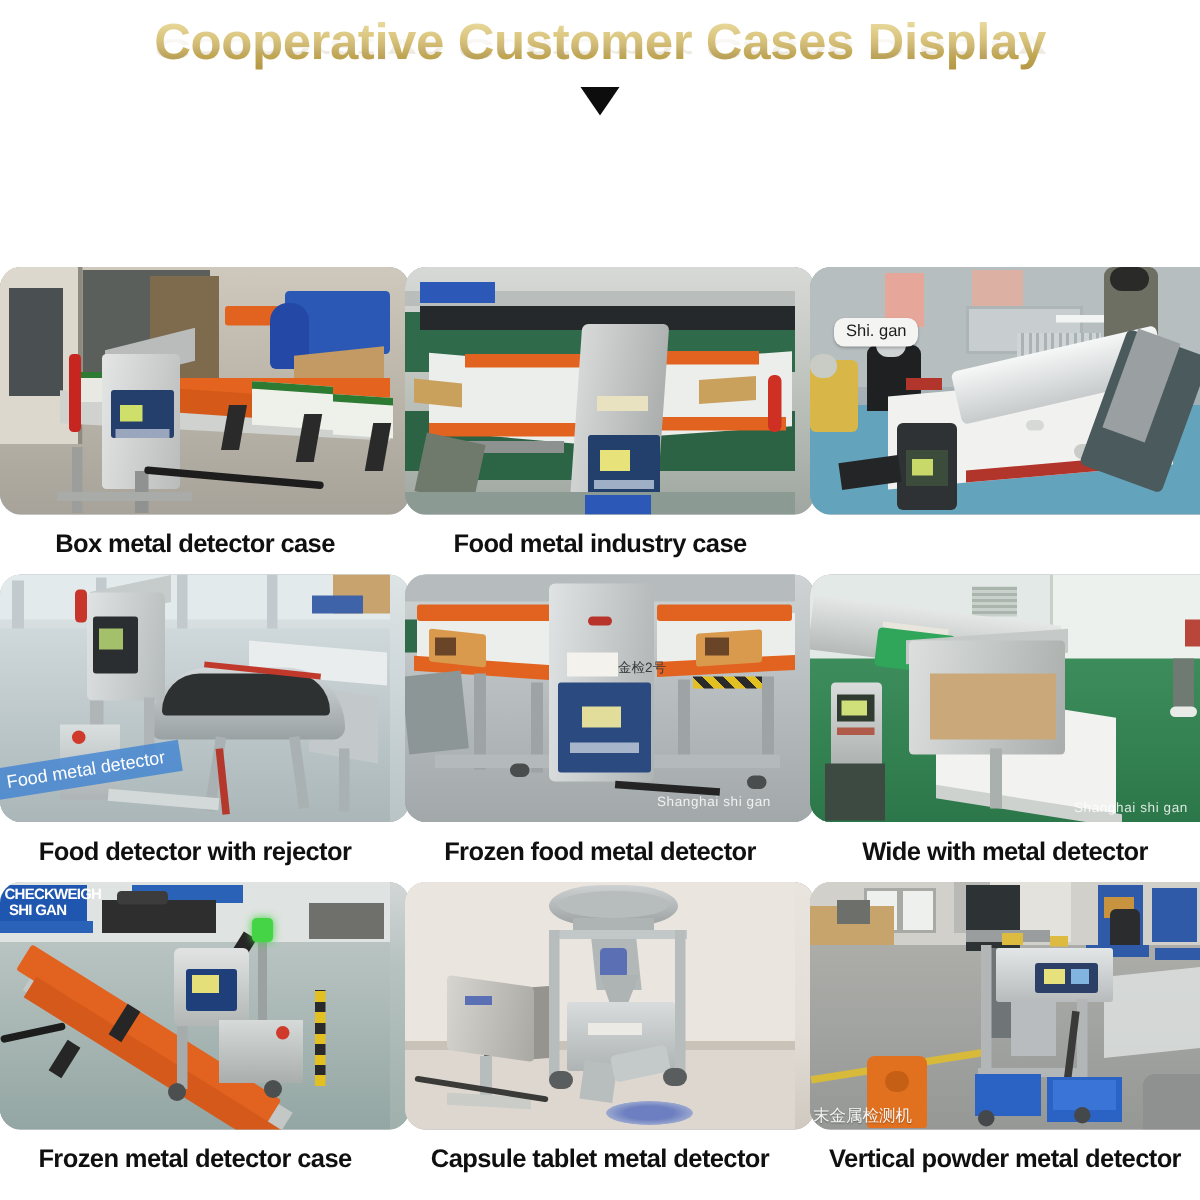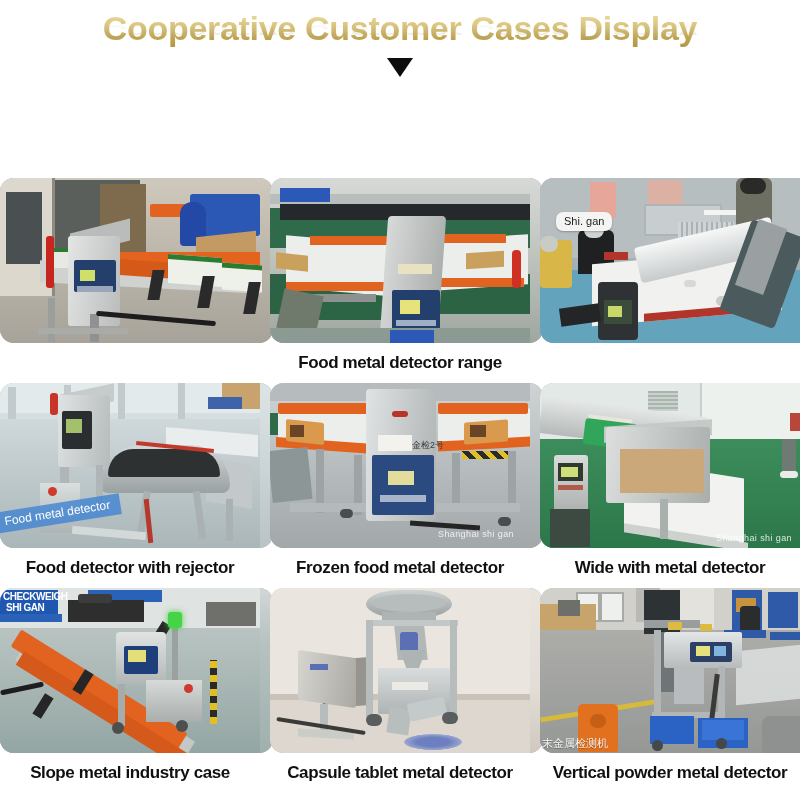--- a/index.html
+++ b/index.html
@@ -464,20 +464,21 @@
           <div class="ly p1-head"></div>
         <div class="ly p1-panel"></div>
           <div class="ly p1-screen"></div>
           <div class="ly p1-keys"></div>
         <div class="ly p1-redpole"></div>
         <div class="ly p1-leg1"></div>
           <div class="ly p1-leg2"></div>
           <div class="ly p1-legbar"></div>
         <div class="ly p1-cable"></div>
       </div>
+      <div class="caption">Box metal detector case</div>
     </div>
 
     <div class="card">
       <div class="thumb">
         <div class="ly p2-bg"></div>
         <div class="ly p2-green"></div>
           <div class="ly p2-greenb"></div>
         <div class="ly p2-topbar"></div>
           <div class="ly p2-dark"></div>
           <div class="ly p2-blue"></div>
@@ -494,21 +495,21 @@
         <div class="ly p2-tunnel"></div>
         <div class="ly p2-label"></div>
         <div class="ly p2-tpanel"></div>
           <div class="ly p2-tscr"></div>
           <div class="ly p2-tkeys"></div>
         <div class="ly p2-red"></div>
           <div class="ly p2-arm"></div>
         <div class="ly p2-bottom"></div>
           <div class="ly p2-bluebox"></div>
       </div>
-      <div class="caption">Food metal detector range</div>
+      <div class="caption">Food metal industry case</div>
     </div>
 
     <div class="card">
       <div class="thumb">
         <div class="ly p3-bg"></div>
         <div class="ly p3-wall"></div>
         <div class="ly p3-pink1"></div>
           <div class="ly p3-pink2"></div>
         <div class="ly p3-frame"></div>
           <div class="ly p3-tube"></div>
@@ -662,21 +663,21 @@
         <div class="ly p7-head"></div>
           <div class="ly p7-hpanel"></div>
           <div class="ly p7-hscr"></div>
         <div class="ly p7-leg"></div>
         <div class="ly p7-base"></div>
           <div class="ly p7-redbtn"></div>
         <div class="ly p7-wheel1"></div>
           <div class="ly p7-wheel2"></div>
         <div class="ly p7-cable"></div>
       </div>
-      <div class="caption">Slope metal industry case</div>
+      <div class="caption">Frozen metal detector case</div>
     </div>
 
     <div class="card">
       <div class="thumb">
         <div class="ly p8-bg"></div>
         <div class="ly p8-wall"></div>
           <div class="ly p8-skirt"></div>
           <div class="ly p8-floor"></div>
         <div class="ly p8-bowl"></div>
           <div class="ly p8-bowl2"></div>

